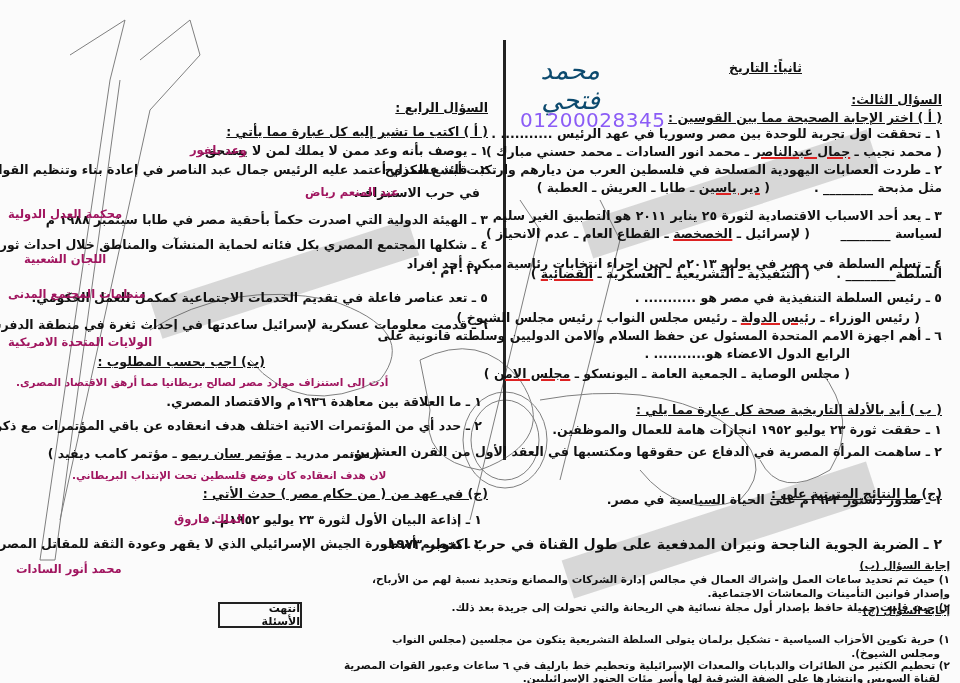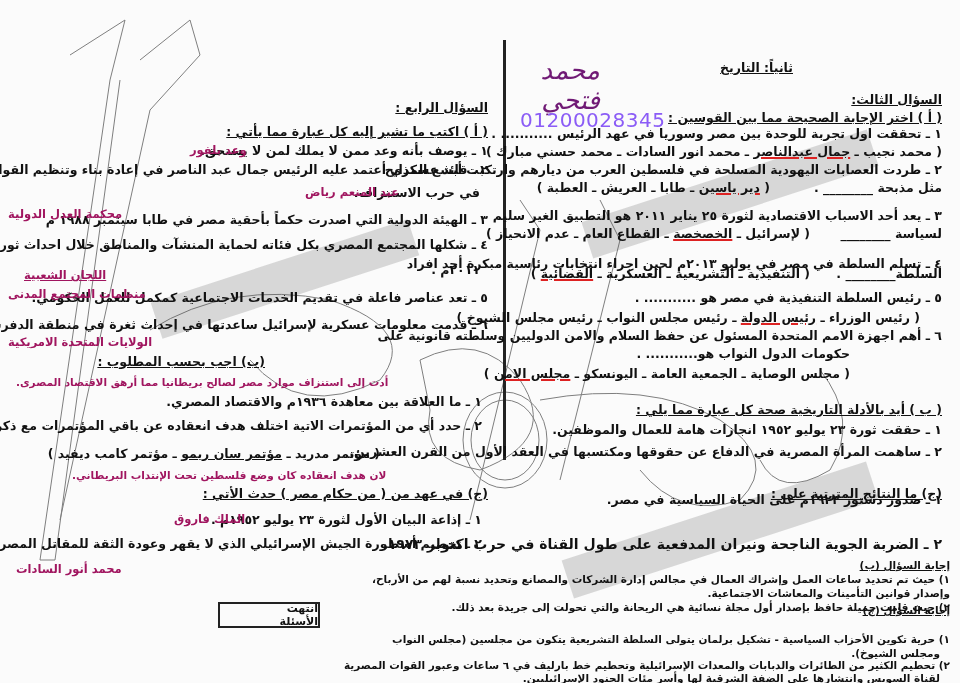--- a/index.html
+++ b/index.html
@@ -11,23 +11,23 @@
   .col-right { left: 510px; width: 440px; }
   .col-left { left: 0; width: 500px; }
   .ln { position: absolute; white-space: nowrap; font-weight: bold; font-size: 12.5px; line-height: 16px; right: 0; }
   .sm { font-size: 11px; }
   .u { text-decoration: underline; }
   .hl { text-decoration: underline; text-decoration-color: #d22; text-decoration-thickness: 2px; }
   .ans { color: #a0155f; font-weight: bold; font-size: 11.5px; position: absolute; white-space: nowrap; }
   .key-title { color: #a0155f; text-decoration: underline; font-size: 11px; font-weight: normal; }
   .key { font-size: 10.5px; font-weight: bold; line-height: 14px; color: #111; position: absolute; white-space: nowrap; right: 0; }
   .wm-phone { position: absolute; left: 520px; top: 108px; font-family: "DejaVu Sans", sans-serif; color: #8b5cf6; font-size: 20px; direction: ltr; letter-spacing: 0.5px; text-align: right; }
-  .wm-sig { position: absolute; left: 545px; top: 55px; width: 55px; height: 45px; color: #701a75; font-size: 26px; font-family: "DejaVu Serif", serif; font-style: italic; direction: rtl; }
+  .wm-sig { position: absolute; left: 545px; top: 55px; width: 55px; height: 45px; color: #0c4a6e; font-size: 26px; font-family: "DejaVu Serif", serif; font-style: italic; direction: rtl; }
   .wm-band { position: absolute; background: rgba(150,150,150,0.35); transform: rotate(-18deg); }
-  .endbox { position: absolute; left: 218px; top: 602px; width: 102px; height: 26px; border: 2px solid #222; display: flex; align-items: center; justify-content: center; font-size: 11px; font-weight: bold; padding-left: 32px; }
+  .endbox { position: absolute; left: 218px; top: 602px; width: 84px; height: 26px; border: 2px solid #222; display: flex; align-items: center; justify-content: center; font-size: 11px; font-weight: bold; padding-left: 32px; }
   .scribble { position: absolute; inset: 0; pointer-events: none; }
 </style>
 </head>
 <body>
 
 <div class="page">
 
   <div class="wm-band" style="left:150px;top:260px;width:270px;height:38px;"></div>
   <div class="wm-band" style="left:580px;top:175px;width:300px;height:38px;"></div>
   <div class="wm-band" style="left:560px;top:510px;width:320px;height:40px;"></div>
@@ -46,21 +46,21 @@
       <path d="M820 370 Q860 420 830 470 Q780 500 760 460"></path>
     </g>
   </svg>
 
   <div class="wm-sig">محمد فتحي</div>
   <div class="wm-phone">01200028345</div>
 
   <div class="divider"></div>
 
   <div class="col col-right">
-    <div class="ln u" style="top:60px;right:157px;">ثانياً: التاريخ</div>
+    <div class="ln u" style="top:60px;right:148px;">ثانياً: التاريخ</div>
     <div class="ln u" style="top:92px;right:8px;">السؤال الثالث:</div>
     <div class="ln u" style="top:110px;right:8px;">( أ ) اختر الإجابة الصحيحة مما بين القوسين :</div>
 
     <div class="ln" style="top:126px;right:8px;">١ ـ تحققت اول تجربة للوحدة بين مصر وسوريا في عهد الرئيس ........... .</div>
     <div class="ln" style="top:144px;right:8px;">
       <span>( محمد نجيب ـ </span><span class="hl">جمال عبدالناصر</span><span> ـ محمد انور السادات ـ محمد حسني مبارك )</span>
     </div>
 
     <div class="ln" style="top:162px;right:8px;">٢ ـ طردت العصابات اليهودية المسلحة في فلسطين العرب من ديارهم وارتكبت أبشع المذابح</div>
     <div class="ln" style="top:180px;right:8px;">مثل مذبحة ________ .</div>
@@ -79,21 +79,21 @@
     <div class="ln" style="top:266px;right:140px;">
       <span>( التنفيذية ـ التشريعية ـ العسكرية ـ </span><span class="hl">القضائية</span><span> )</span>
     </div>
 
     <div class="ln" style="top:290px;right:8px;">٥ ـ رئيس السلطة التنفيذية في مصر هو ........... .</div>
     <div class="ln" style="top:310px;right:30px;margin-left:16px;">
       <span>( رئيس الوزراء ـ </span><span class="hl">رئيس الدولة</span><span> ـ رئيس مجلس النواب ـ رئيس مجلس الشيوخ )</span>
     </div>
 
     <div class="ln" style="top:328px;right:8px;">٦ ـ أهم اجهزة الامم المتحدة المسئول عن حفظ السلام والامن الدوليين وسلطته قانونية على</div>
-    <div class="ln" style="top:346px;right:100px;">حكومات الدول النواب هو........... .</div>
+    <div class="ln" style="top:346px;right:100px;">الرابع الدول الاعضاء هو........... .</div>
     <div class="ln" style="top:366px;right:100px;">
       <span>( مجلس الوصاية ـ الجمعية العامة ـ اليونسكو ـ </span><span class="hl">مجلس الامن</span><span> )</span>
     </div>
 
     <div class="ln u" style="top:402px;right:8px;">( ب ) أيد بالأدلة التاريخية صحة كل عبارة مما يلي :</div>
     <div class="ln" style="top:422px;right:8px;">١ ـ حققت ثورة ٢٣ يوليو ١٩٥٢ انجازات هامة للعمال والموظفين.</div>
     <div class="ln" style="top:444px;right:8px;">٢ ـ ساهمت المرأة المصرية في الدفاع عن حقوقها ومكتسبها في العقد الأول من القرن العشرين.</div>
 
     <div class="ln u" style="top:486px;right:8px;">(ج) ما النتائج المترتبة على :</div>
     <div class="ln" style="top:492px;right:8px;">١ ـ صدور دستور ١٩٢٣م على الحياة السياسية في مصر.</div>
@@ -120,21 +120,21 @@
     <div class="ans" style="top:143px;left:190px;">وعد بلفور</div>
 
     <div class="ln" style="top:162px;right:12px;">٢ ـ قائد عسكري أعتمد عليه الرئيس جمال عبد الناصر في إعادة بناء وتنظيم القوات المسلحة</div>
     <div class="ln" style="top:185px;right:20px;">في حرب الاستنزاف.</div>
     <div class="ans" style="top:185px;left:305px;">عبد المنعم رياض</div>
 
     <div class="ln" style="top:212px;right:12px;">٣ ـ الهيئة الدولية التي اصدرت حكماً بأحقية مصر في طابا سبتمبر ١٩٨٨ م</div>
     <div class="ans" style="top:207px;left:8px;">محكمة العدل الدولية</div>
 
     <div class="ln" style="top:237px;right:12px;">٤ ـ شكلها المجتمع المصري بكل فئاته لحماية المنشآت والمناطق خلال احداث ثورة ٢٥ يناير</div>
-    <div class="ans" style="top:268px;left:24px;text-decoration:underline;">اللجان الشعبية</div>
+    <div class="ans" style="top:252px;left:24px;">اللجان الشعبية</div>
     <div class="ln" style="top:262px;right:20px;">٢٠١١م .</div>
 
     <div class="ln" style="top:290px;right:12px;">٥ ـ تعد عناصر فاعلة في تقديم الخدمات الاجتماعية كمكمل للعمل الحكومي.</div>
     <div class="ans" style="top:287px;left:8px;">منظمات المجتمع المدنى</div>
 
     <div class="ln" style="top:317px;right:12px;">٦ ـ قدمت معلومات عسكرية لإسرائيل ساعدتها في إحداث ثغرة في منطقة الدفرسوار.</div>
     <div class="ans" style="top:335px;left:8px;">الولايات المتحدة الامريكية</div>
 
     <div class="ln u" style="top:354px;right:235px;margin-left:11px;">(ب) اجب بحسب المطلوب :</div>
     <div class="ans sm" style="top:376px;left:16px;font-size:10.5px;">أدت إلى استنزاف موارد مصر لصالح بريطانيا مما أرهق الاقتصاد المصرى.</div>

